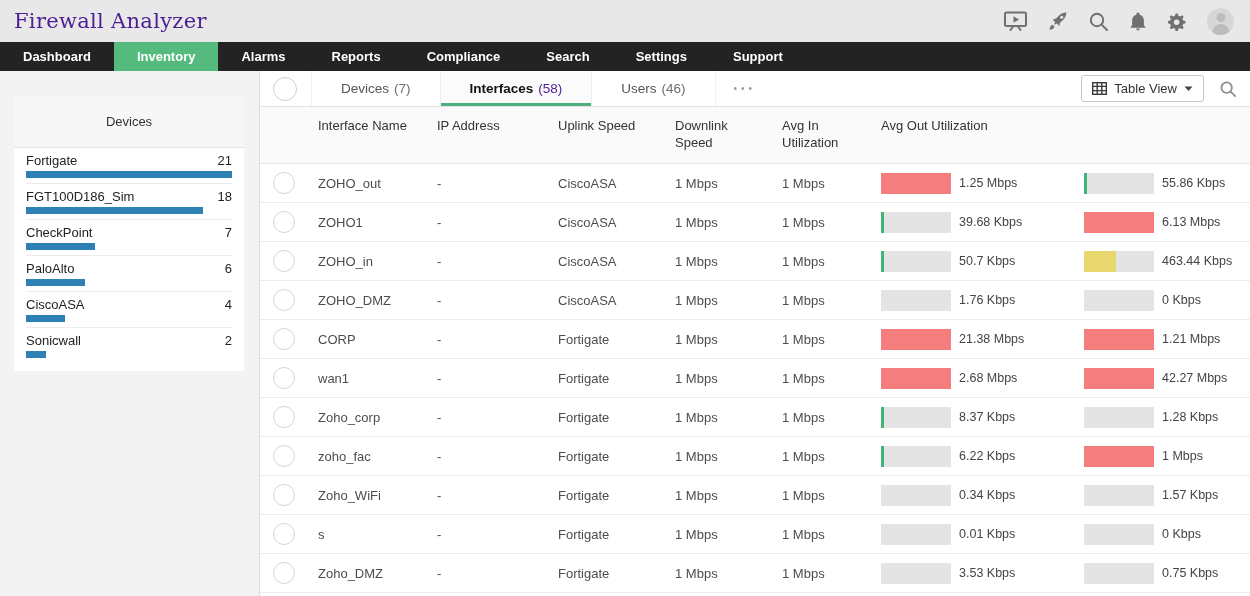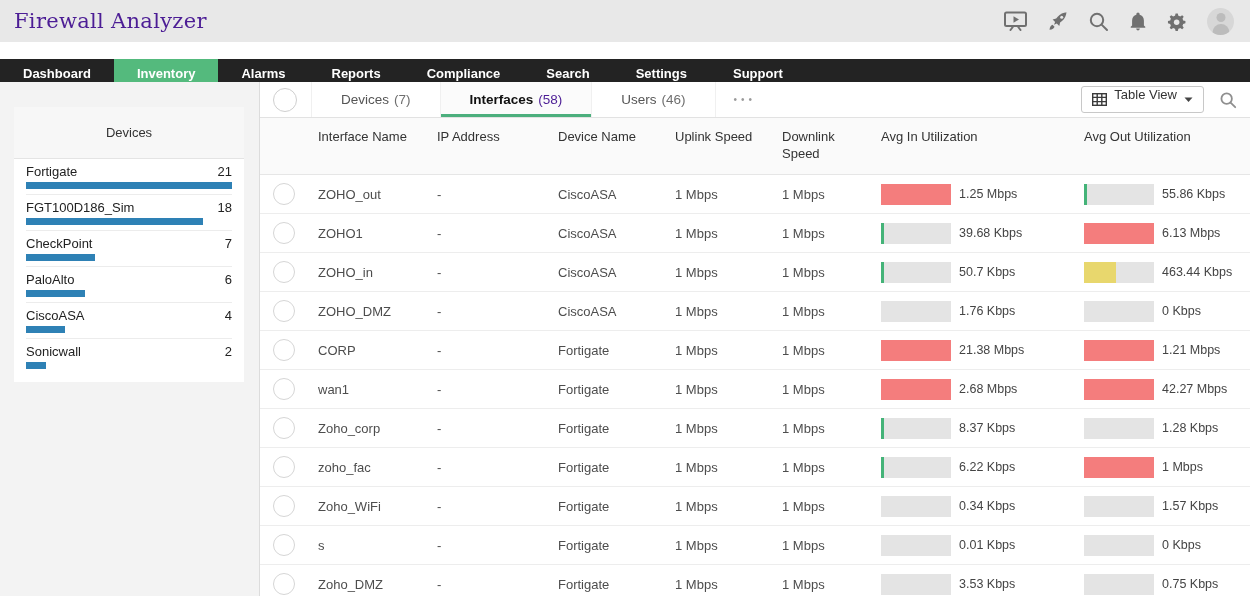--- a/index.html
+++ b/index.html
@@ -27,21 +27,21 @@
   }
   .avatar::before {
     content:""; position:absolute; top:5px; left:50%; transform:translateX(-50%);
     width:9px; height:9px; border-radius:50%; background:#bcbcbc;
   }
   .avatar::after {
     content:""; position:absolute; top:16px; left:50%; transform:translateX(-50%);
     width:17px; height:11px; border-radius:9px 9px 0 0; background:#bcbcbc;
   }
   
-  .navbar { height:23px; background:#232323; display:flex;margin-top:17px; }
+  .navbar { height:29px; background:#232323; display:flex; }
   .nav-item {
     padding:0 23px; line-height:29px; font-size:13px; font-weight:bold;
     color:#fff; cursor:pointer; white-space:nowrap;
   }
   .nav-item.active { background:#54ba7d; }
   
   .page-body { display:flex; height:525px; }
   .sidebar {
     width:260px; flex-shrink:0; background:#f3f3f3;
     border-right:1px solid #dcdcdc; padding:25px 15px 0 14px;
@@ -76,21 +76,21 @@
   .tab .count { color:#6e6e6e; font-weight:normal; }
   .tab.active { background:#fbfbfb; box-shadow:inset 0 -3px 0 #4caf7d; }
   .tab.active .label { font-weight:bold; color:#111; }
   .tab.active .count { color:#4c1d95; }
   .tab-more {
     display:flex; align-items:center; padding:0 18px;
     color:#9a9a9a; font-size:10px; letter-spacing:4px; cursor:pointer;
   }
   .tabbar-right { margin-left:auto; display:flex; align-items:center; gap:15px; padding-right:13px; }
   .view-btn {
-    display:flex; gap:7px;
+    display:flex; align-items:center; gap:7px;
     height:27px; padding:0 10px; background:#fff;
     border:1px solid #c8c8c8; border-radius:3px;
     font-size:13px; color:#333; cursor:pointer; white-space:nowrap;
   }
   
   .grid-cols {
     display:grid;
     grid-template-columns:50px 119px 121px 117px 107px 99px 203px 1fr;
   }
   .table-head {
@@ -256,21 +256,20 @@
               <path d="M12.9 12.9L18 18"></path>
           </svg>
         </span>
       </div>
     </div>
 
     <div class="table-head grid-cols" id="table-head">
         <div class="cell"></div>
         <div class="cell">Interface Name</div>
         <div class="cell">IP Address</div>
-        <div class="cell">Device Name</div>
         <div class="cell">Uplink Speed</div>
         <div class="cell">Downlink Speed</div>
         <div class="cell">Avg In Utilization</div>
         <div class="cell">Avg Out Utilization</div>
       </div>
     <div id="table-body">
         <div class="trow grid-cols">
           <div>
             <span class="row-radio" style="display: block;"></span>
           </div>

